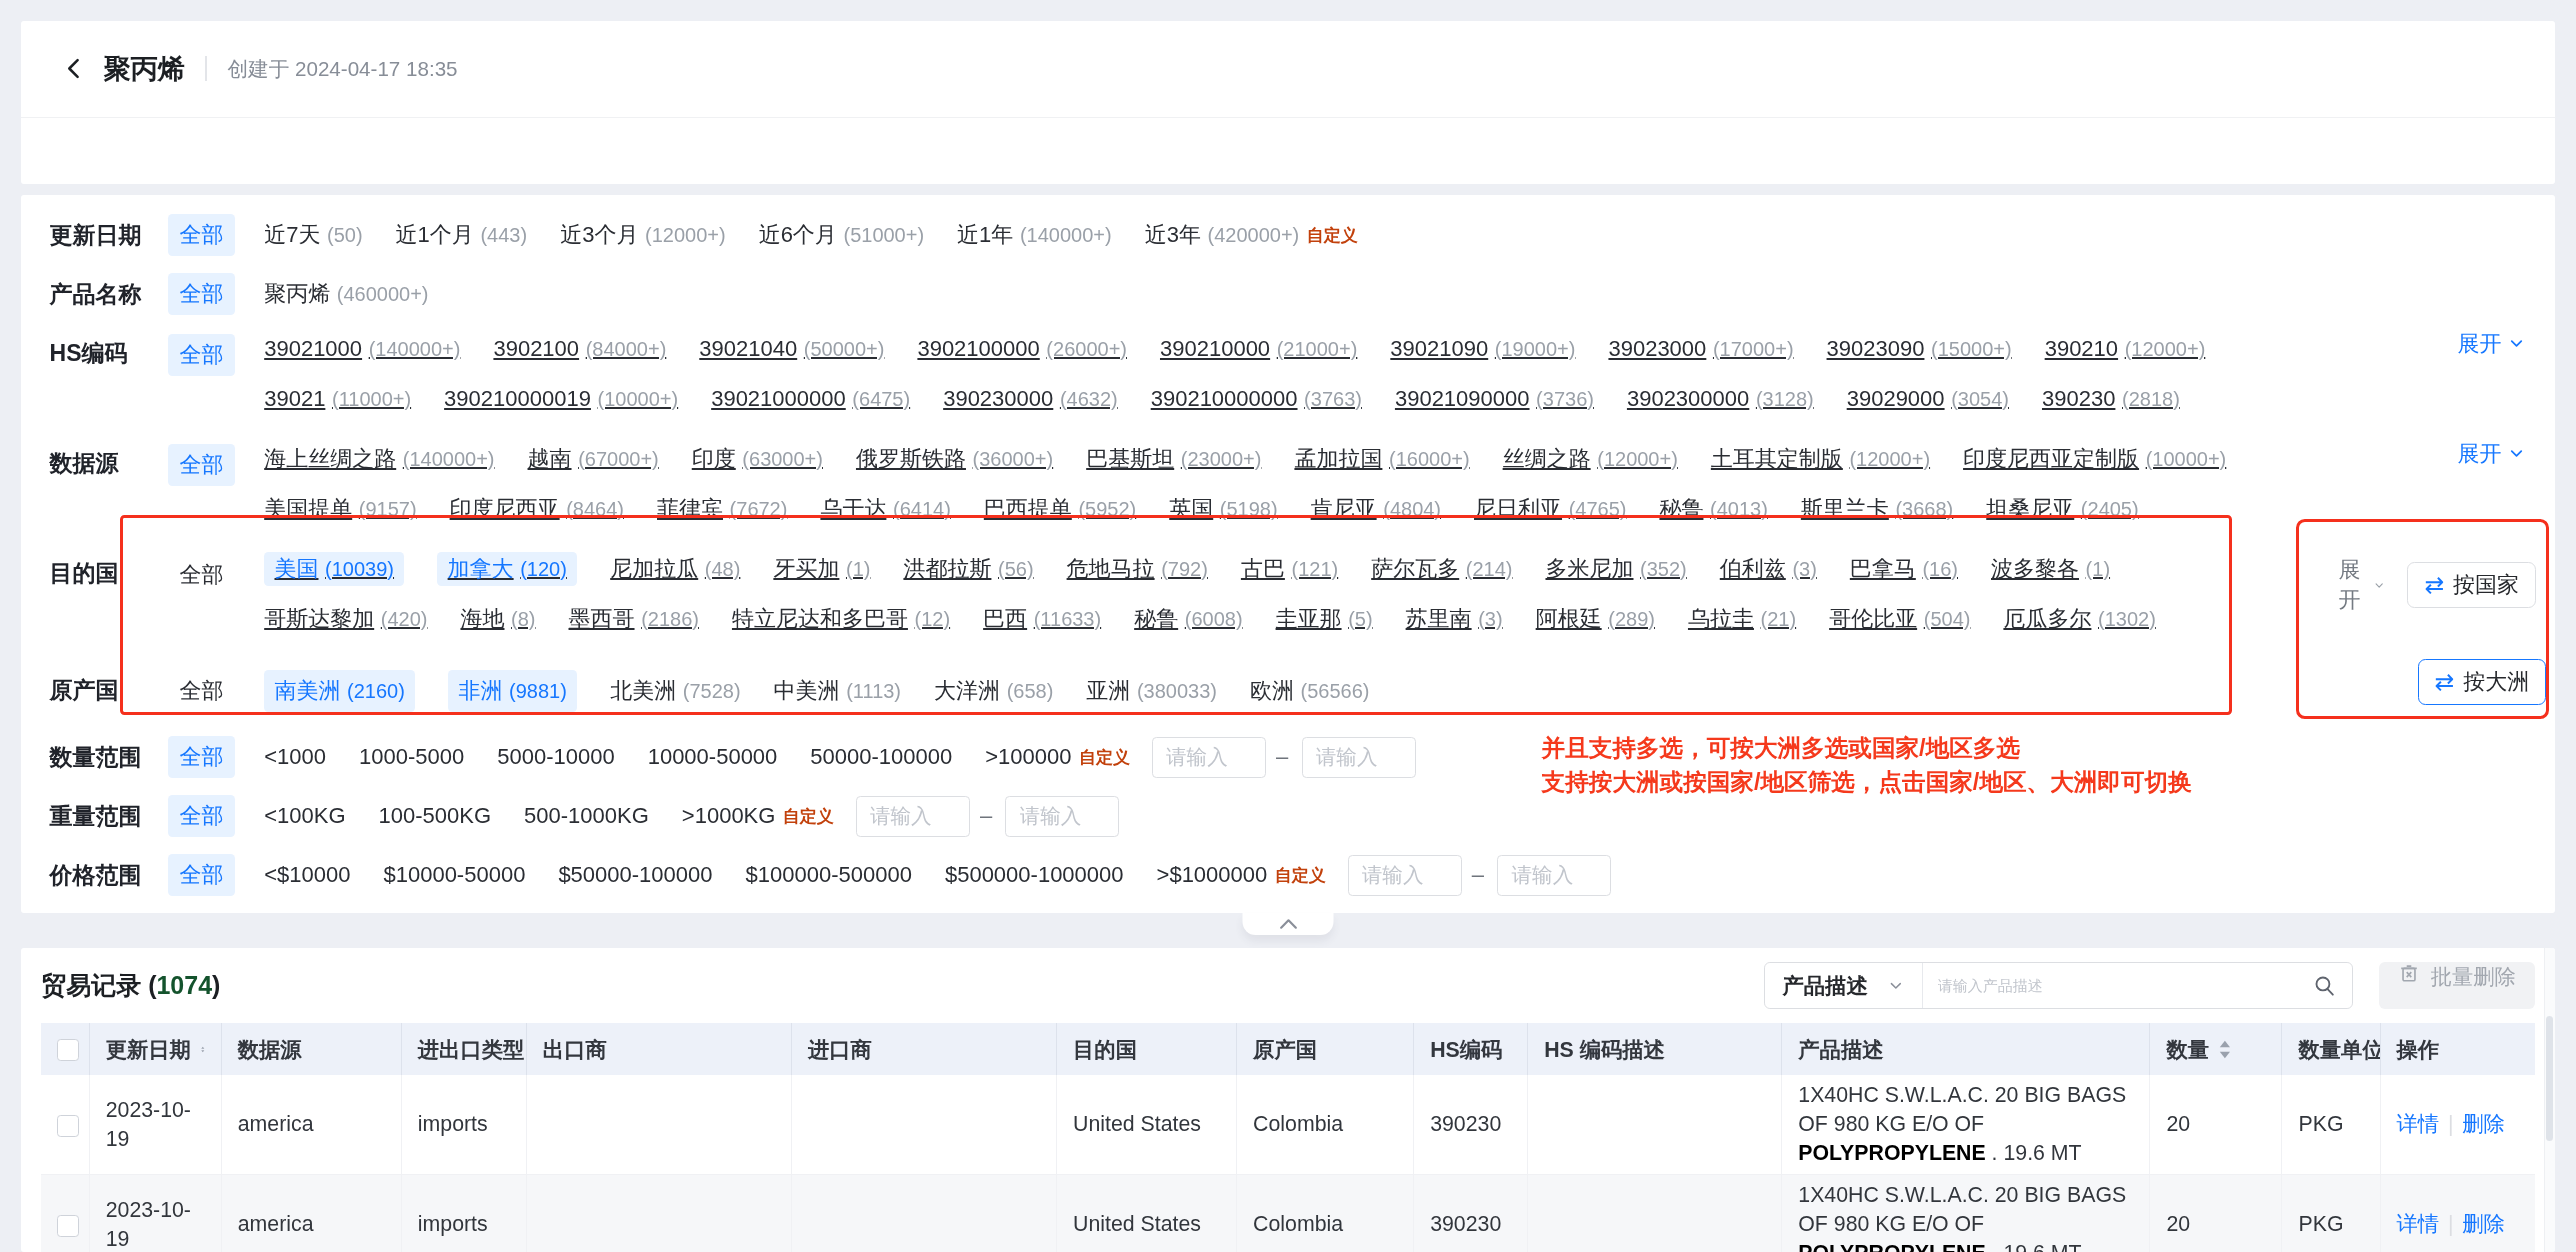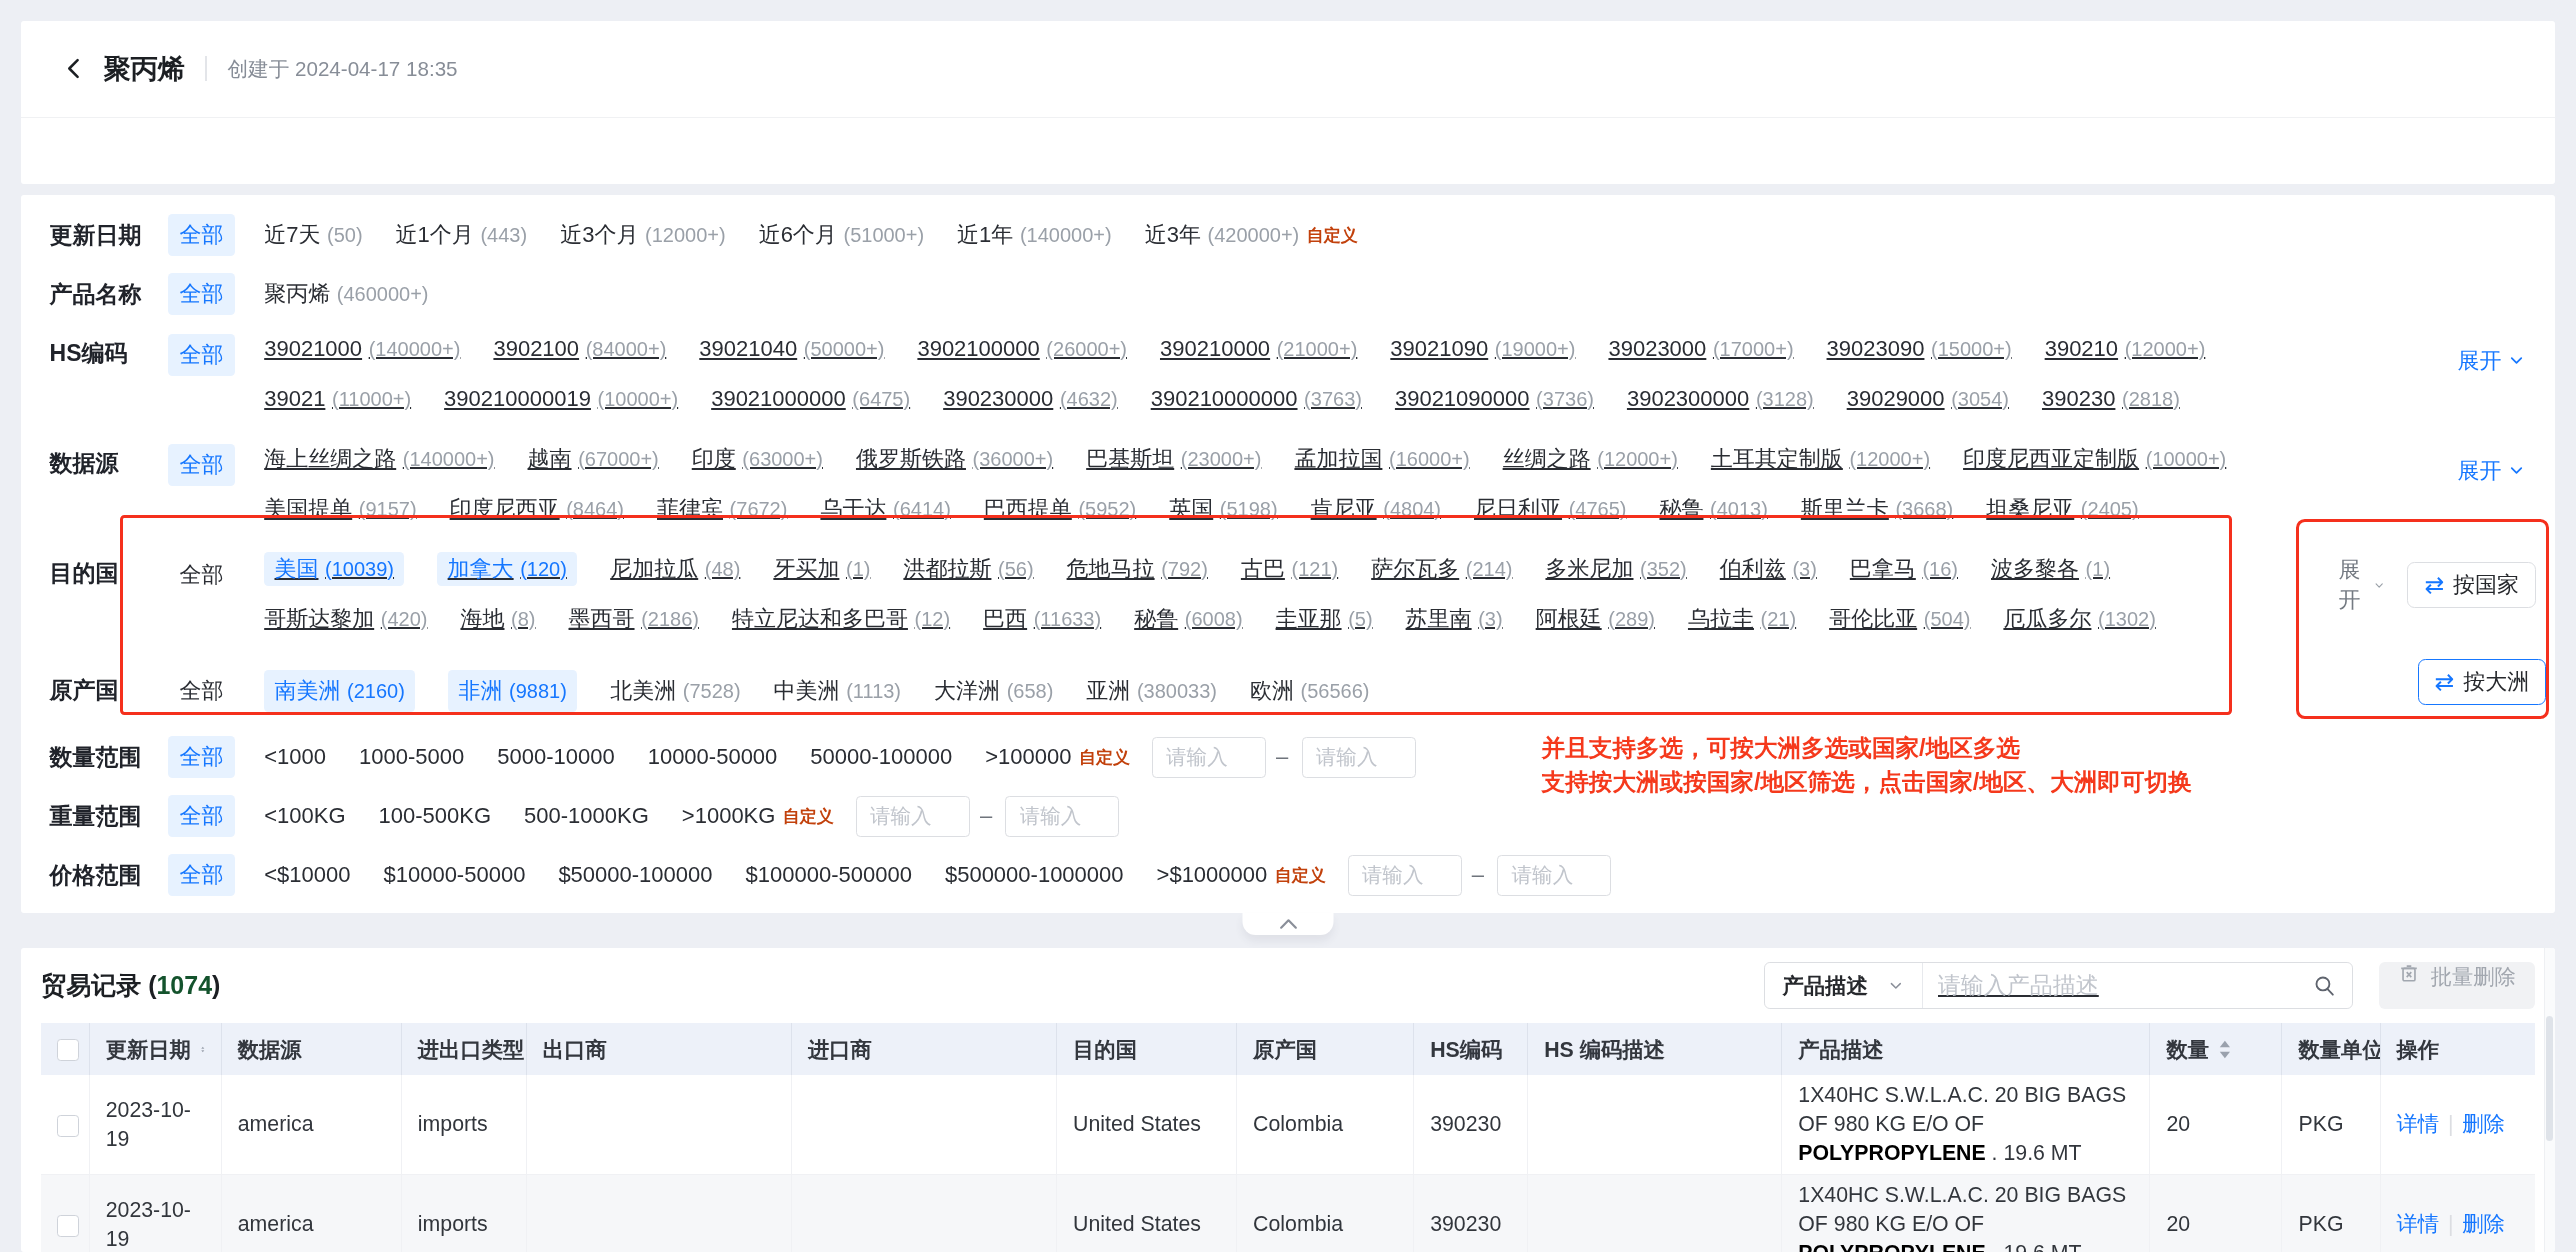--- a/index.html
+++ b/index.html
@@ -33,21 +33,21 @@
   .oname { color:#2a2d33; font-size:22px; }
   .ocount { color:#9aa0a8; font-size:20px; }
   .chip { padding:5.9px 11.8px; border-radius:4.4px; margin-right:29px; font-size:22px; color:#2a2d33; cursor:pointer; }
   .chip.sel { background:#e7f2ff; color:#1677ff; }
   .opt.sel { background:#e7f2ff; border-radius:4.4px; padding:5.9px 10.3px; }
   .opt.sel .oname, .opt.sel .ocount { color:#1677ff; }
   .frow.tall .chip { margin-top:1.5px; }
   .line { display:flex; align-items:center; column-gap:33px; white-space:nowrap; }
   .lines { display:flex; flex-direction:column; gap:16px; flex:1;text-decoration:underline; }
   .frow.tall .opt { height:34px; align-items:center; }
-  .expand { position:absolute; right:0; top:22px; color:#1677ff; font-size:22px; display:flex; align-items:center; gap:5.9px; cursor:pointer; }
+  .expand { position:absolute; right:0; top:5px; color:#1677ff; font-size:22px; display:flex; align-items:center; gap:5.9px; cursor:pointer; }
   .expand svg { stroke:#1677ff; }
   .expand.gray { position:static; color:#747a82; }
   .expand.gray svg { stroke:#9aa0a8; }
 
   .rangeinput { width:114px; height:41px; border:1.5px solid #dcdee2; border-radius:4.4px; font-size:20.6px; padding:0 13.2px; color:#2a2d33; outline:none; margin-left:2.9px; }
   .rangeinput::placeholder { color:#c1c5cc; }
   .dash { color:#6f747c; margin:0 10.3px; }
   .customlbl { font-size:17px; font-weight:600; color:#c2410c; margin:0 19px 0 7.4px; white-space:nowrap; }
 
   .datebox { display:flex; align-items:center; width:401px; height:46px; border:1.5px solid #dcdee2; border-radius:4.4px; padding:0 14.7px; margin-left:4.4px; }
@@ -71,21 +71,21 @@
 
   
   .table-card { margin-top:35px; height:304px; overflow:hidden; position:relative; }
   .sec-head { height:75px; display:flex; align-items:center; padding:0 20.6px; }
   .sec-title { font-size:25px; font-weight:700; color:#1c1f23; }
   .sec-title .cnt { color:#14532d; }
   .sec-tools { margin-left:auto; display:flex; align-items:center; gap:26.5px; }
   .sgroup { display:flex; align-items:center; width:589px; height:47px; border:1.5px solid #dcdee2; border-radius:5.9px; background:#fff; }
   .sselect { display:flex; align-items:center; gap:19px; padding:0 17.7px; height:100%; border-right:1.5px solid #e7e9ed; cursor:pointer; white-space:nowrap; }
   .sselect .stxt { font-size:21.3px; color:#26282c; font-weight:600; }
-  .sgroup input { flex:1; border:none; outline:none; font-size:23px; padding:0 14.7px; color:#2a2d33; min-width:0;text-decoration:underline; }
+  .sgroup input { flex:1; border:none; outline:none; font-size:15px; padding:0 14.7px; color:#2a2d33; min-width:0; }
   .sgroup input::placeholder { color:#c1c5cc; }
   .sgroup .mag { margin-right:14.7px; }
   .bulkbtn { display:flex; gap:10.3px; height:47px; padding:0 19px; background:#f1f2f4; border:none; border-radius:5.9px; font-size:21.3px; color:#a2a7af; cursor:not-allowed; white-space:nowrap; }
 
   table { border-collapse:collapse; table-layout:fixed; width:2494px; margin:0 20.6px; }
   th { background:#edf1f9; height:52px; font-size:21.3px; font-weight:600; color:#33373e; text-align:left; padding:0 16px; border-right:1.5px solid #dde2ec; white-space:nowrap; overflow:hidden; }
   th:last-child { border-right:none; }
   th .thwrap { display:flex; align-items:center; gap:10.3px; }
   td { height:70px; font-size:21.3px; color:#32363c; padding:5.9px 16px; border-right:1.5px solid #f0f1f4; border-bottom:1.5px solid #f0f1f4; background:#fff; line-height:29px; overflow:hidden; }
   td:last-child { border-right:none; }

